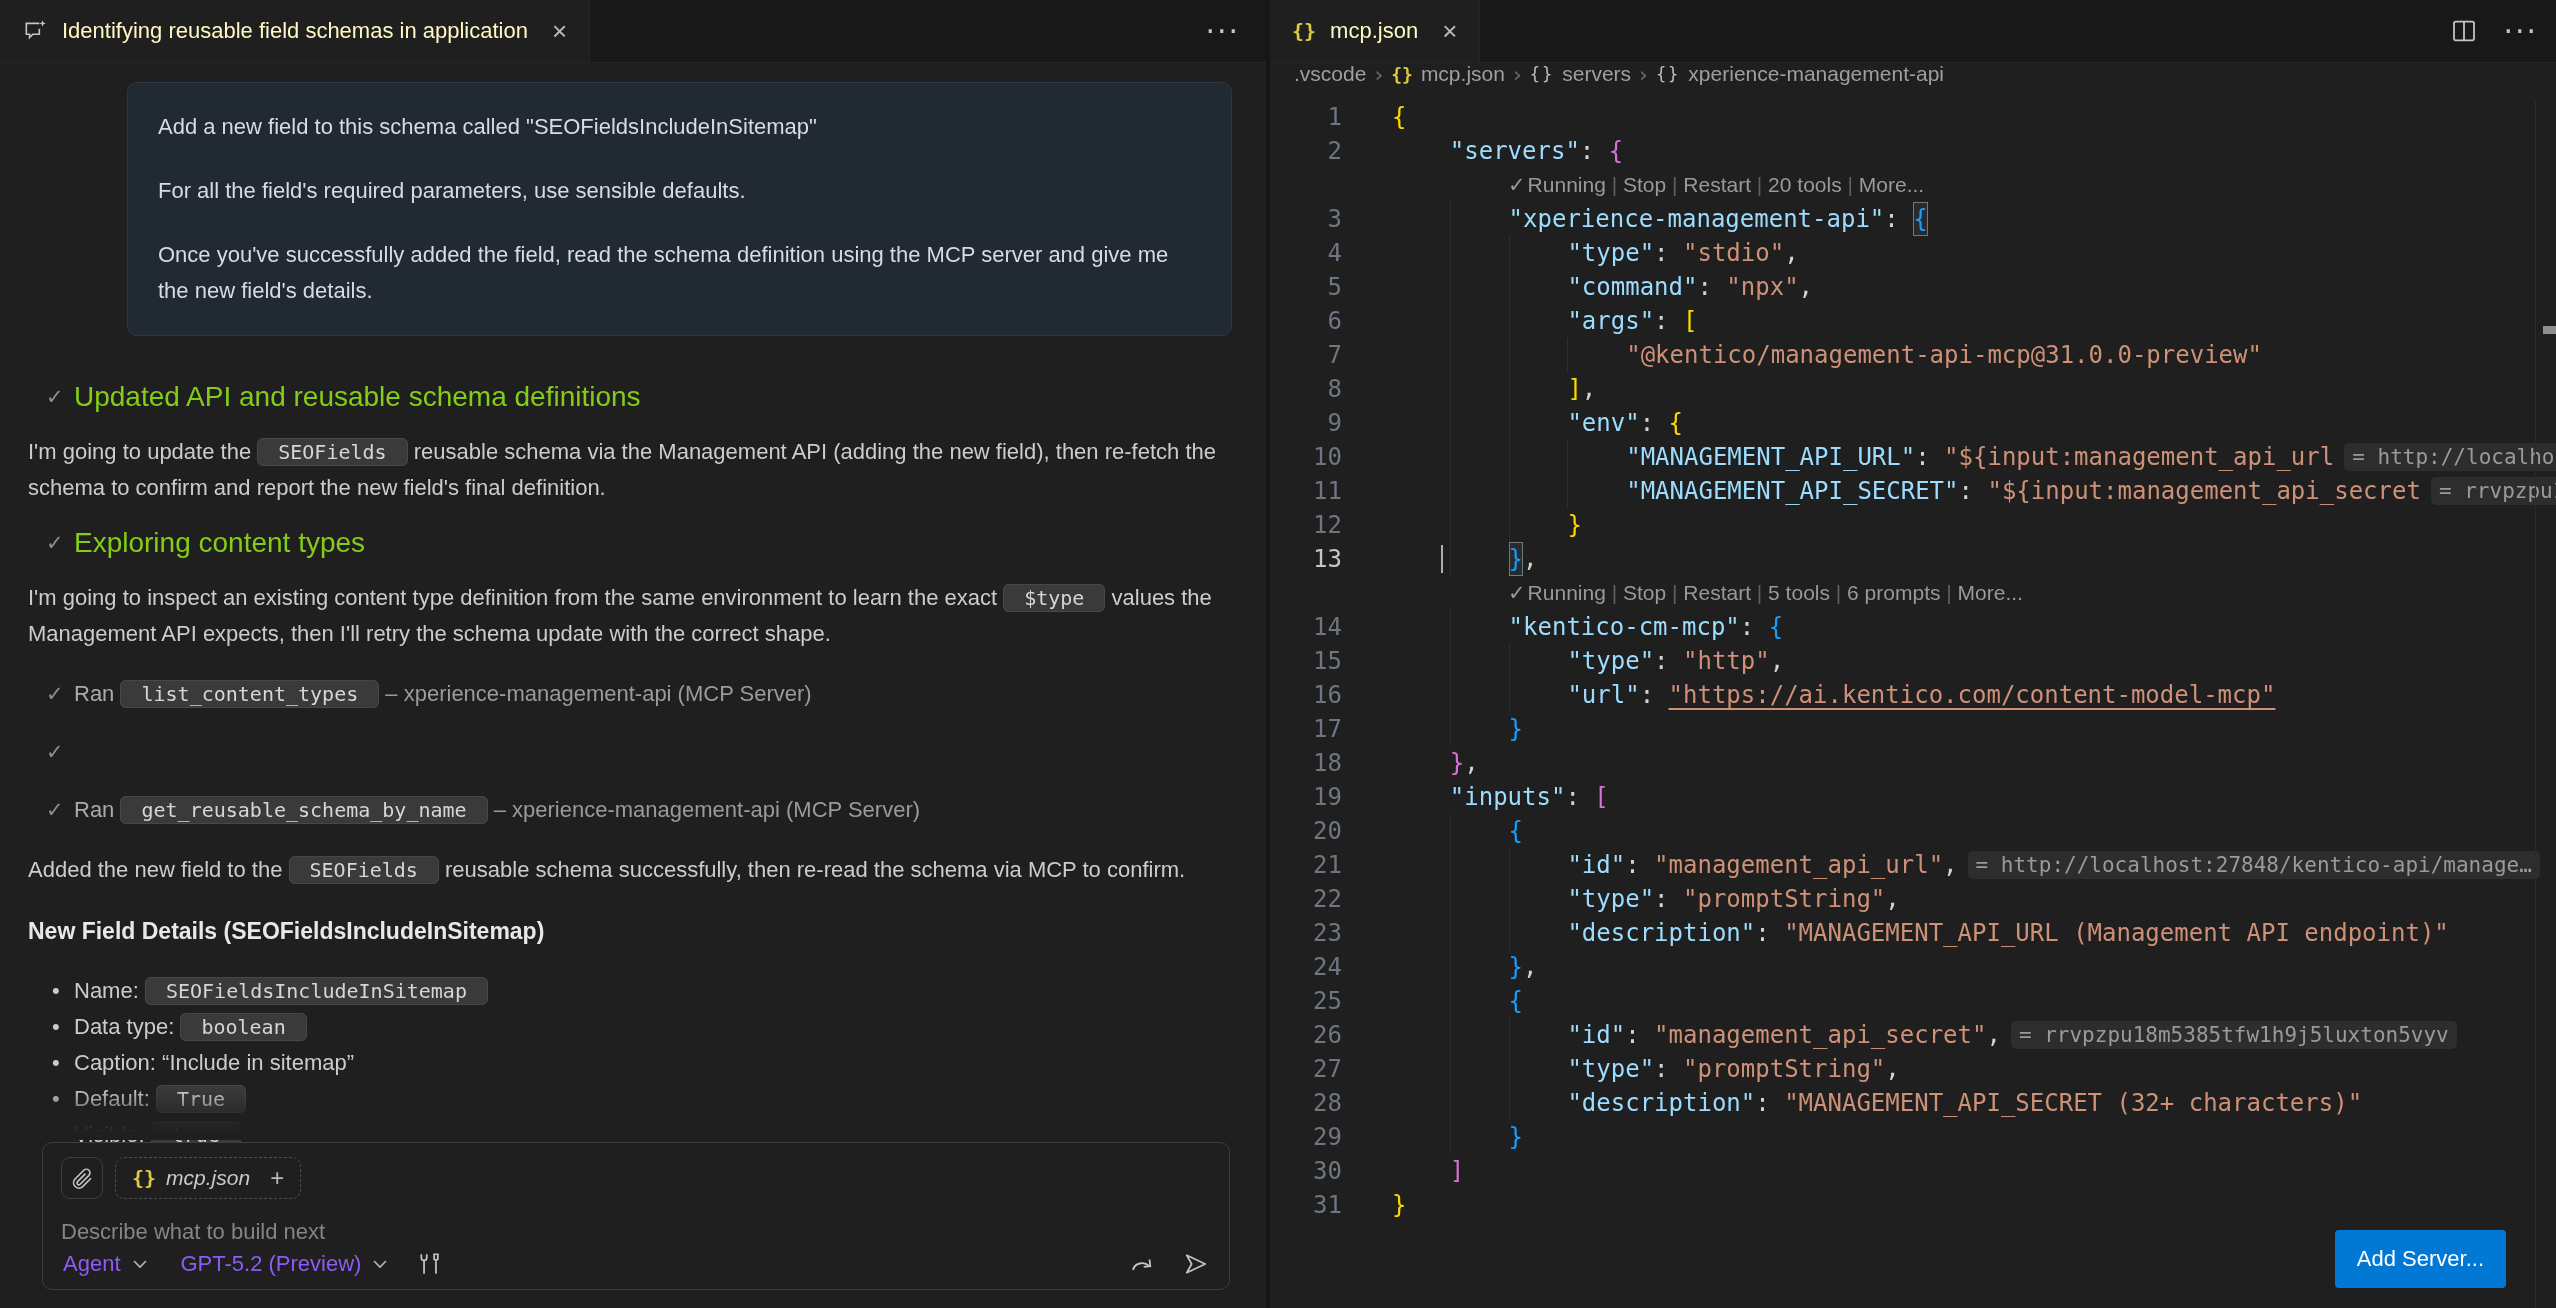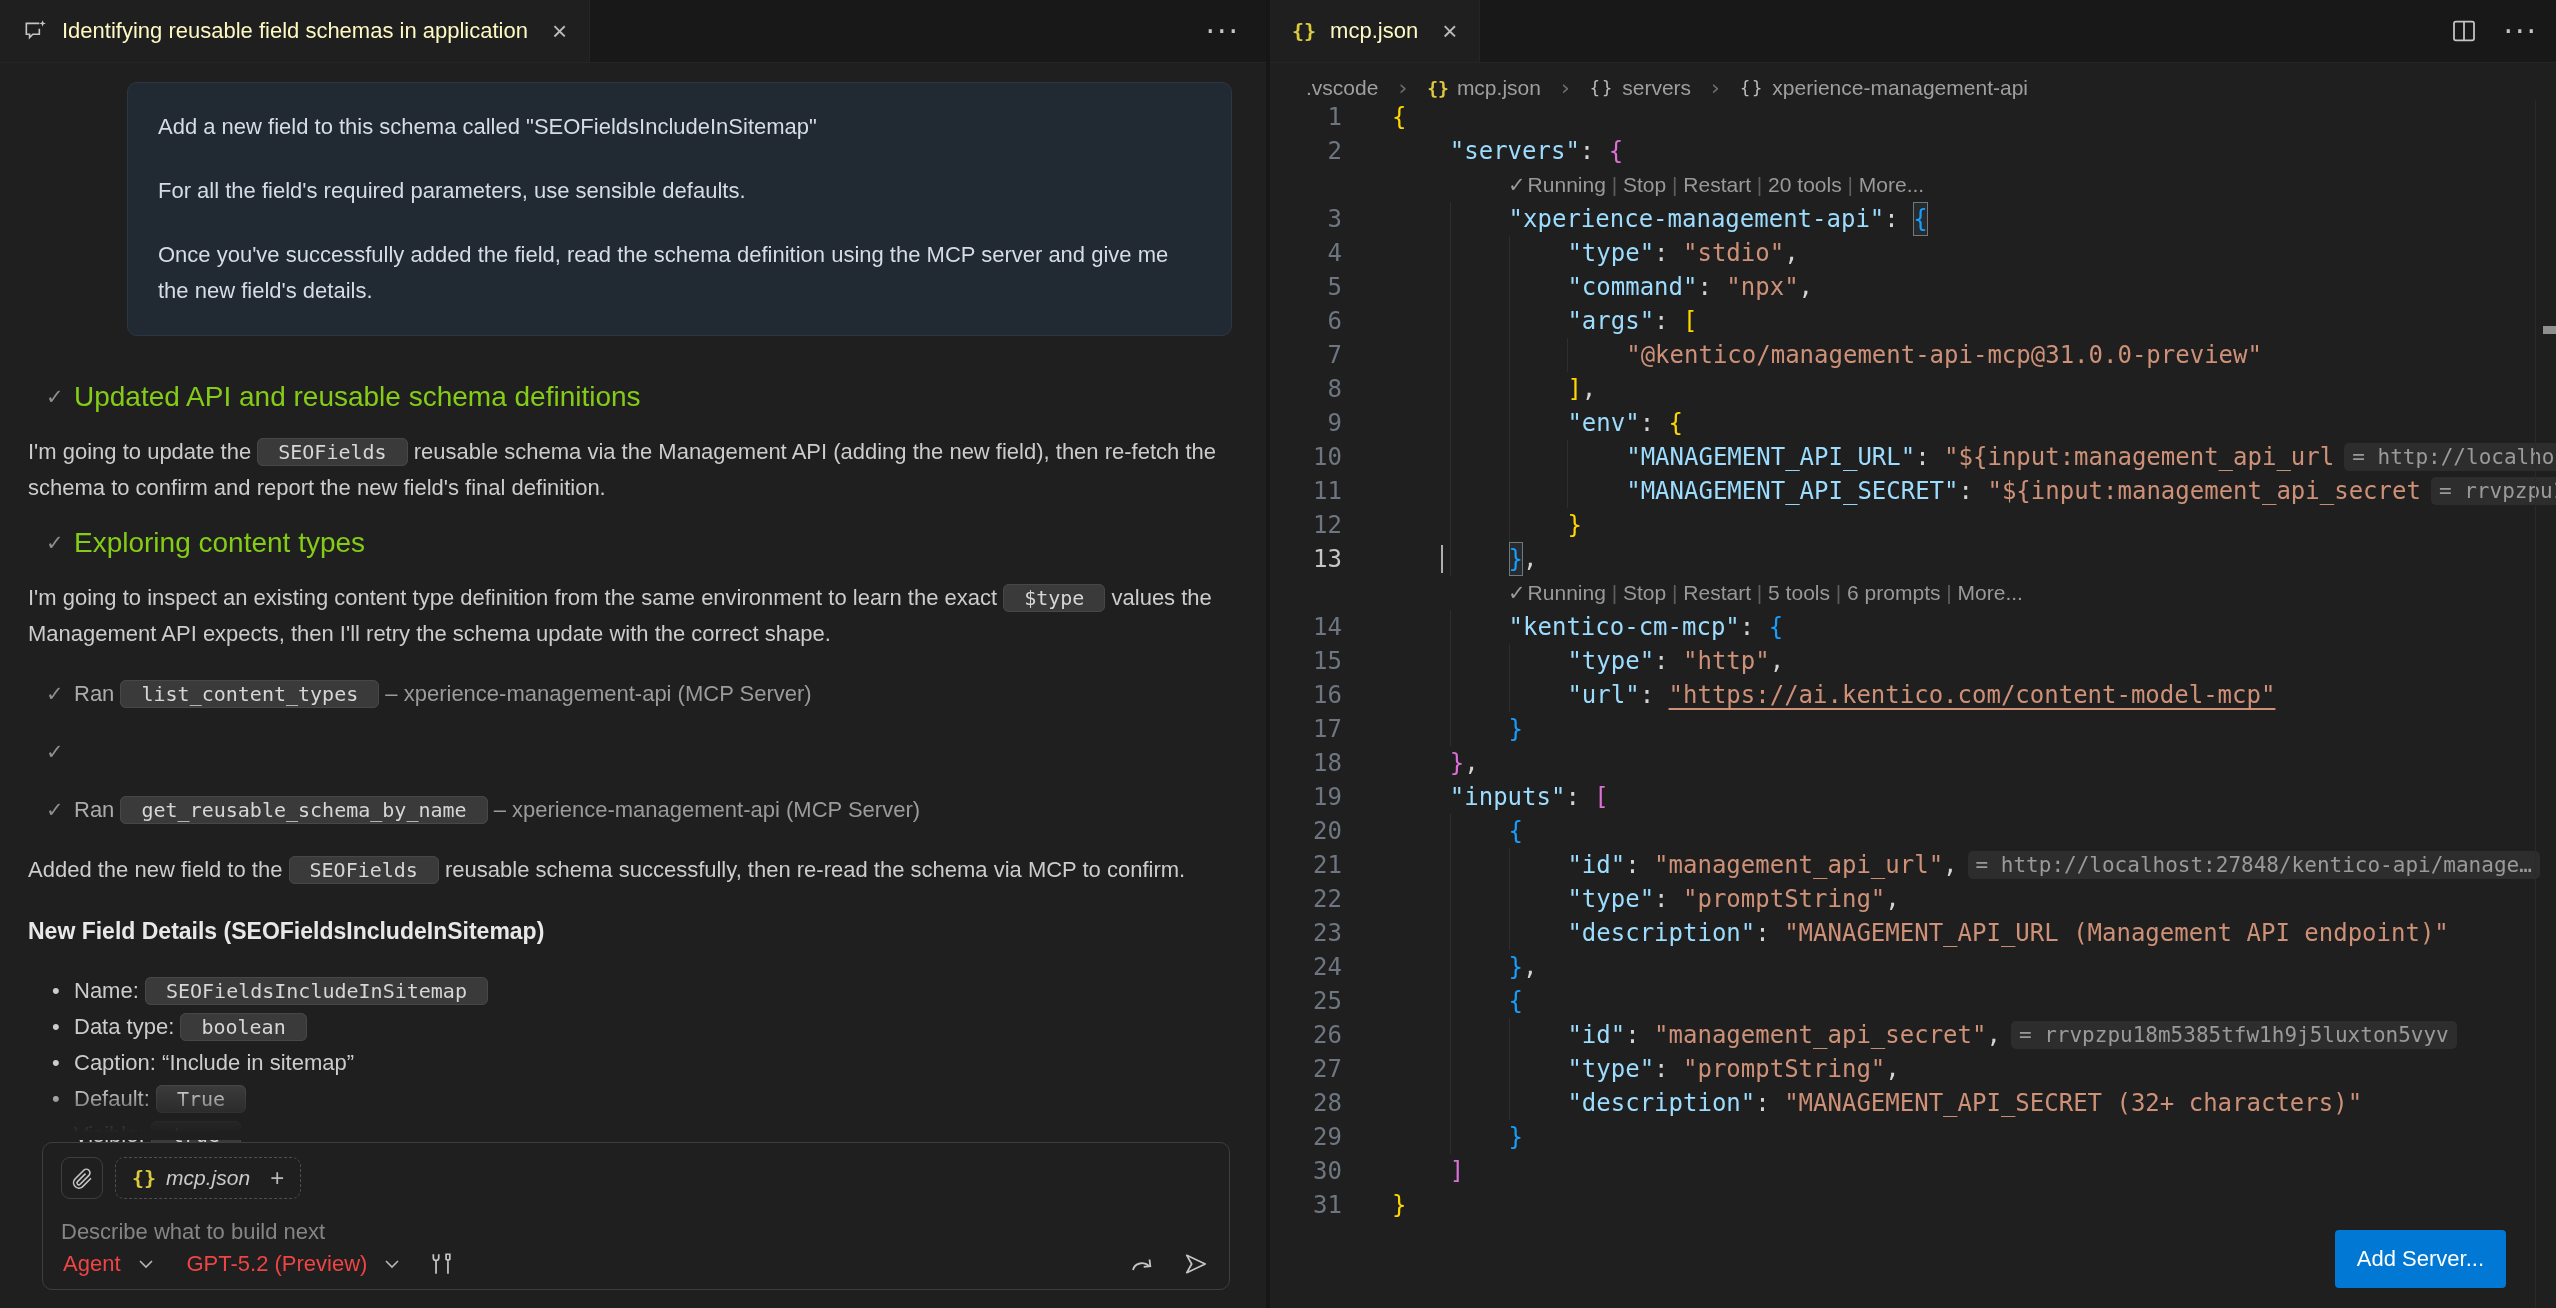--- a/index.html
+++ b/index.html
@@ -42,28 +42,28 @@
   
   .input-box{position:absolute;left:42px;bottom:18px;width:1188px;height:148px;border:1px solid #3e3e3e;
              border-radius:10px;background:#1f1f1f;box-sizing:border-box;padding:14px 18px}
   .att-row{display:flex;gap:12px;align-items:center}
   .clip-btn{width:42px;height:42px;border:1px solid #3f3f3f;border-radius:9px;display:flex;align-items:center;justify-content:center;box-sizing:border-box}
   .att-chip{height:42px;border:1px dashed #4e4e4e;border-radius:9px;display:flex;align-items:center;gap:10px;padding:0 16px;box-sizing:border-box}
   .att-name{font-style:italic;font-size:21px;color:#c9c9c9}
   .att-plus{font-size:24px;color:#b9b9b9;margin-left:10px}
   .placeholder{margin-top:20px;font-size:22px;color:#858585}
   .ctrl-row{position:absolute;left:20px;right:20px;bottom:12px;display:flex;align-items:center}
-  .dd{display:flex;align-items:center;gap:18px;font-size:22px;color:#ef4444}
+  .dd{display:flex;align-items:center;gap:12px;font-size:22px;color:#8b5cf6}
   .model-dd{margin-left:34px}
   .tools-btn{margin-left:30px;display:flex;align-items:center}
   .spacer{flex:1}
   .send-group{display:flex;align-items:center;gap:26px}
   
-  .crumbs{position:absolute;top:62px;left:12px;right:0;height:38px;display:flex;align-items:flex-end;
-          padding-left:24px;gap:20px;font-size:21px;color:#9f9f9f;white-space:nowrap}
+  .crumbs{position:absolute;top:62px;left:0;right:0;height:38px;display:flex;align-items:flex-start;
+          padding-left:24px;gap:8px;font-size:21px;color:#9f9f9f;white-space:nowrap}
   .crumb{display:flex;align-items:center;gap:8px}
   .crumb-sep{color:#6e6e6e;font-size:22px;font-family:"DejaVu Sans",sans-serif}
   .crumbs .json-braces{font-size:18px}
   .crumbs .obj-braces{font-size:17px}
   .code{position:absolute;top:100px;left:0;right:0;bottom:0;font-family:"DejaVu Sans Mono","Liberation Mono",monospace;
         font-size:24px}
   .row{display:flex;height:34px;line-height:34px;white-space:pre}
   .row.active .ln{color:#c6c6c6}
   .ln{width:72px;text-align:right;color:#6e7681;flex:none}
   .ct{margin-left:50px;display:flex;align-items:stretch;position:relative;flex:1;min-width:0}

